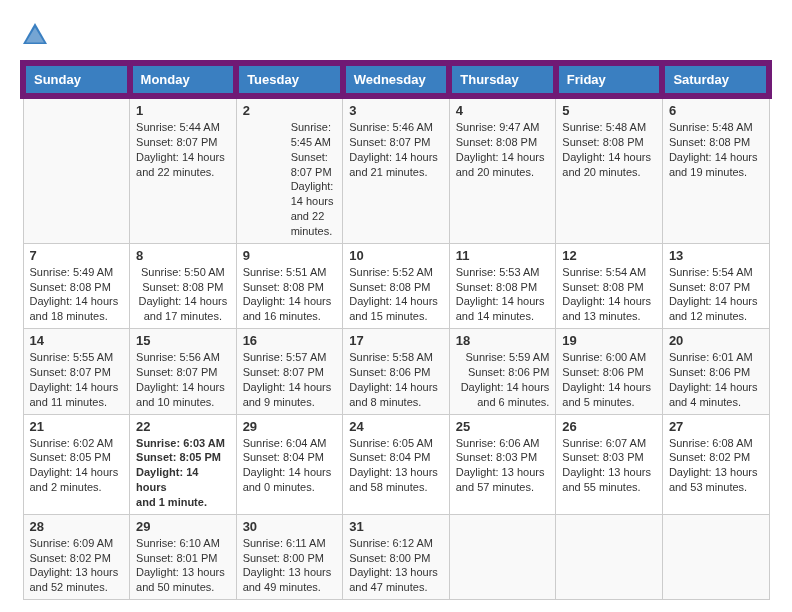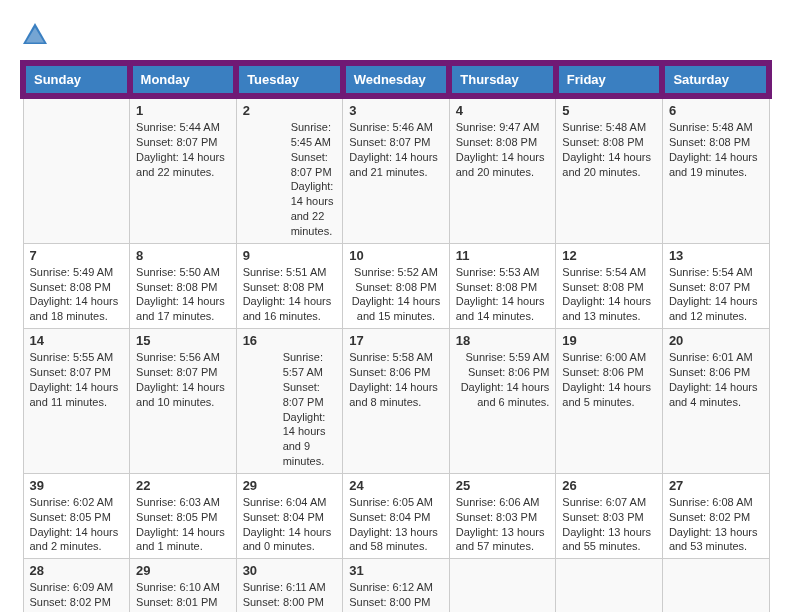--- a/index.html
+++ b/index.html
@@ -175,35 +175,35 @@
       <tr>
         <td>
           <span class="day-number">7</span>
           <div class="day-info" style="white-space: pre-line;">Sunrise: 5:49 AM
 Sunset: 8:08 PM
 Daylight: 14 hours
 and 18 minutes.</div>
         </td>
         <td>
           <span class="day-number">8</span>
-          <div class="day-info" style="white-space: pre-line;">Sunrise: 5:50 AM
+          <div class="day-info" style="white-space: pre-line; text-align: center;">Sunrise: 5:50 AM
 Sunset: 8:08 PM
 Daylight: 14 hours
 and 17 minutes.</div>
         </td>
         <td>
           <span class="day-number">9</span>
           <div class="day-info" style="white-space: pre-line;">Sunrise: 5:51 AM
 Sunset: 8:08 PM
 Daylight: 14 hours
 and 16 minutes.</div>
         </td>
         <td>
           <span class="day-number">10</span>
-          <div class="day-info" style="white-space: pre-line; text-align: center;">Sunrise: 5:52 AM
+          <div class="day-info" style="white-space: pre-line;">Sunrise: 5:52 AM
 Sunset: 8:08 PM
 Daylight: 14 hours
 and 15 minutes.</div>
         </td>
         <td>
           <span class="day-number">11</span>
           <div class="day-info" style="white-space: pre-line;">Sunrise: 5:53 AM
 Sunset: 8:08 PM
 Daylight: 14 hours
 and 14 minutes.</div>
@@ -233,21 +233,21 @@
         </td>
         <td>
           <span class="day-number">15</span>
           <div class="day-info" style="white-space: pre-line;">Sunrise: 5:56 AM
 Sunset: 8:07 PM
 Daylight: 14 hours
 and 10 minutes.</div>
         </td>
         <td>
           <span class="day-number">16</span>
-          <div class="day-info" style="white-space: pre-line; margin-left: 40px;">Sunrise: 5:57 AM
+          <div class="day-info" style="white-space: pre-line;">Sunrise: 5:57 AM
 Sunset: 8:07 PM
 Daylight: 14 hours
 and 9 minutes.</div>
         </td>
         <td>
           <span class="day-number">17</span>
           <div class="day-info" style="white-space: pre-line;">Sunrise: 5:58 AM
 Sunset: 8:06 PM
 Daylight: 14 hours
 and 8 minutes.</div>
@@ -269,29 +269,29 @@
         <td>
           <span class="day-number">20</span>
           <div class="day-info" style="white-space: pre-line;">Sunrise: 6:01 AM
 Sunset: 8:06 PM
 Daylight: 14 hours
 and 4 minutes.</div>
         </td>
       </tr>
       <tr>
         <td>
-          <span class="day-number">39</span>
+          <span class="day-number">21</span>
           <div class="day-info" style="white-space: pre-line;">Sunrise: 6:02 AM
 Sunset: 8:05 PM
 Daylight: 14 hours
 and 2 minutes.</div>
         </td>
         <td>
           <span class="day-number">22</span>
-          <div class="day-info" style="white-space: pre-line;">Sunrise: 6:03 AM
+          <div class="day-info" style="white-space: pre-line; font-weight: bold;">Sunrise: 6:03 AM
 Sunset: 8:05 PM
 Daylight: 14 hours
 and 1 minute.</div>
         </td>
         <td>
           <span class="day-number">29</span>
           <div class="day-info" style="white-space: pre-line;">Sunrise: 6:04 AM
 Sunset: 8:04 PM
 Daylight: 14 hours
 and 0 minutes.</div>

